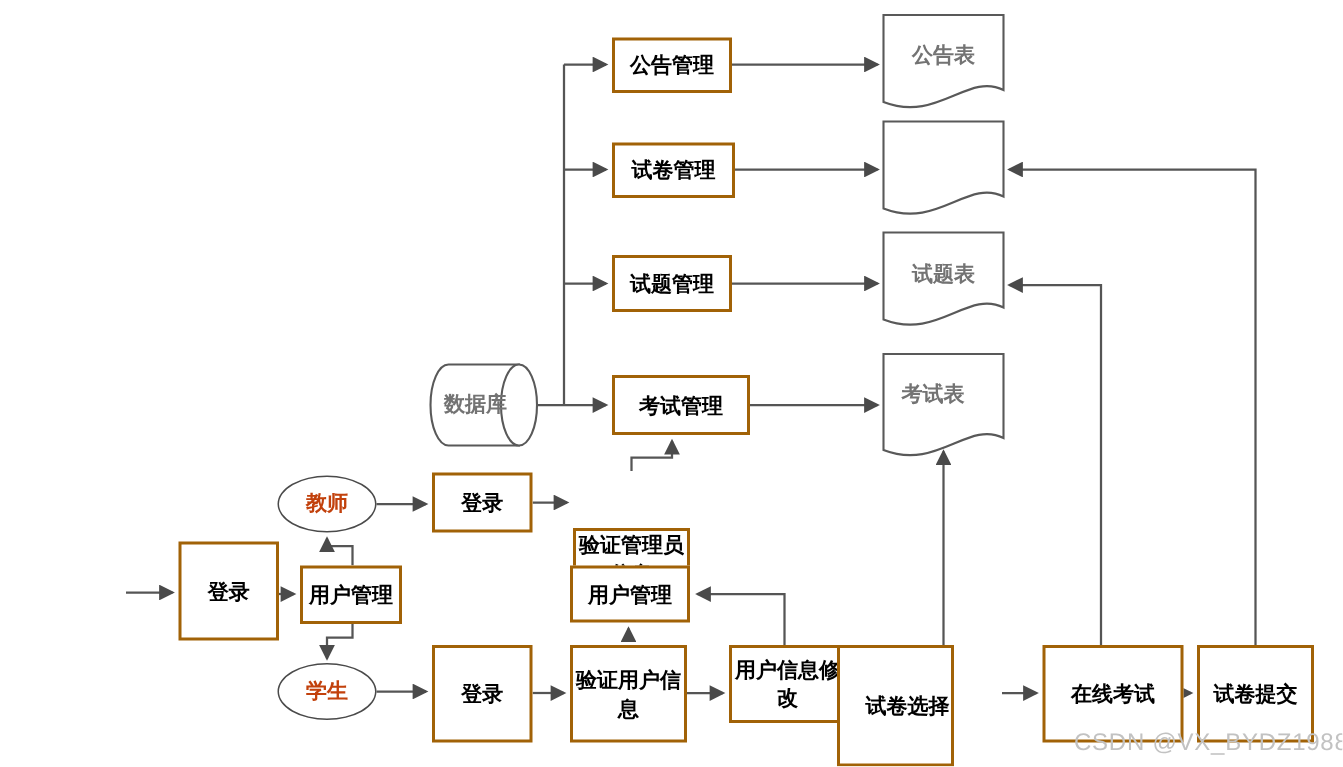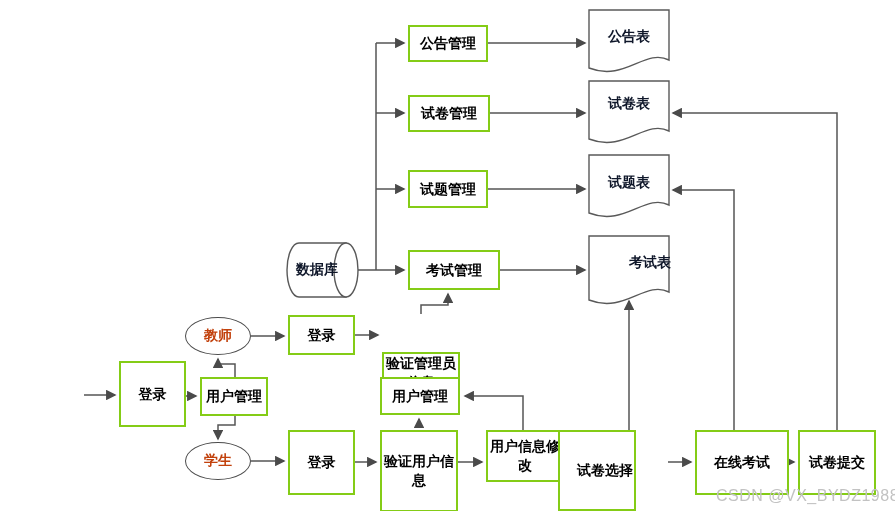--- a/index.html
+++ b/index.html
@@ -2,32 +2,32 @@
 <html><head>
 <meta charset="utf-8">
 <style>
   html,body{margin:0;padding:0;background:#ffffff;}
   .stage{
     position:relative;width:895px;height:511px;background:#ffffff;overflow:hidden;
     font-family:"Liberation Sans","DejaVu Sans",sans-serif;
   }
   .stage svg{position:absolute;left:0;top:0;}
   .box{
-    position:absolute;box-sizing:border-box;border:2px solid #84cc16;background:#ffffff;
+    position:absolute;box-sizing:border-box;border:2px solid #a16207;background:#ffffff;
     display:flex;align-items:center;justify-content:center;text-align:center;
     font-size:14px;font-weight:bold;color:#000;line-height:1.35;padding:0 1px;
   }
   .oval{
     position:absolute;box-sizing:border-box;border:1.5px solid #4a4a4a;border-radius:50%;
     background:#ffffff;display:flex;align-items:center;justify-content:center;
     font-size:14px;font-weight:bold;color:#c2410c;
   }
   .freelab{
     position:absolute;display:flex;align-items:center;justify-content:center;
-    font-size:14px;font-weight:bold;color:#0f172a;text-align:center;
+    font-size:14px;font-weight:bold;color:#737373;text-align:center;
   }
   .watermark{
     position:absolute;font-size:16px;color:#c2c2c2;font-weight:normal;
     letter-spacing:0.5px;white-space:nowrap;
   }
 </style>
 </head>
 <body>
 
 <div class="stage">
@@ -107,21 +107,21 @@
   </div>
   <div class="box" style="left:382px;top:314px;width:78px;height:42px;margin-top:38px;">
     <span>验证管理员信息</span>
   </div>
   <div class="box" style="left:380px;top:377px;width:80px;height:38px;">
     <span>用户管理</span>
   </div>
   <div class="box" style="left:288px;top:430px;width:67px;height:65px;">
     <span>登录</span>
   </div>
-  <div class="box" style="left:380px;top:430px;width:78px;height:82px;">
+  <div class="box" style="left:380px;top:430px;width:78px;height:65px;">
     <span>验证用户信息</span>
   </div>
   <div class="box" style="left:486px;top:430px;width:78px;height:52px;">
     <span>用户信息修改</span>
   </div>
   <div class="box" style="left:558px;top:430px;width:78px;height:81px;justify-content:flex-end;">
     <span>试卷选择</span>
   </div>
   <div class="box" style="left:695px;top:430px;width:94px;height:65px;">
     <span>在线考试</span>
@@ -141,25 +141,22 @@
   <div class="box" style="left:408px;top:250px;width:92px;height:40px;align-items:center;">
     <span>考试管理</span>
   </div>
 
   <div class="freelab" style="left:287px;top:258px;width:60px;height:24px;">
     <span>数据库</span>
   </div>
   <div class="freelab" style="left:589px;top:25px;width:80px;height:24px;">
     <span>公告表</span>
   </div>
-  <div class="freelab" style="left:589px;top:92px;width:80px;height:24px;">
-    <span>试卷表</span>
-  </div>
   <div class="freelab" style="left:589px;top:171px;width:80px;height:24px;">
     <span>试题表</span>
   </div>
-  <div class="freelab" style="left:618px;top:251px;width:64px;height:24px;">
+  <div class="freelab" style="left:590px;top:251px;width:64px;height:24px;">
     <span>考试表</span>
   </div>
 
   <div class="watermark" style="left:716px;top:487px;">CSDN @VX_BYDZ1988</div>
 
 </div>
 
 </body></html>

